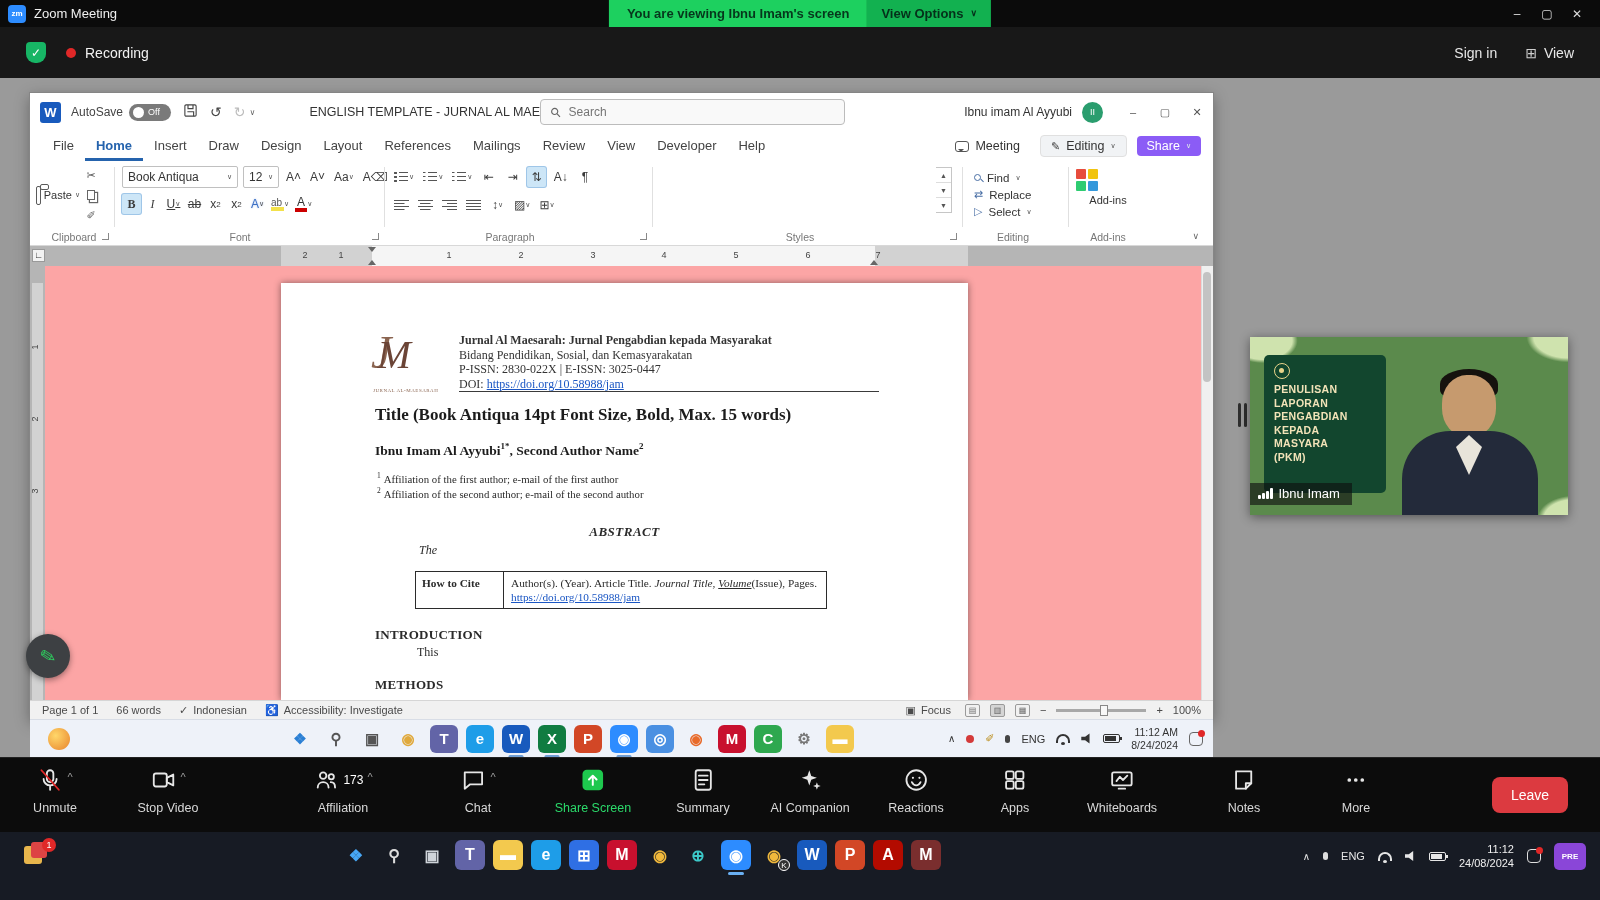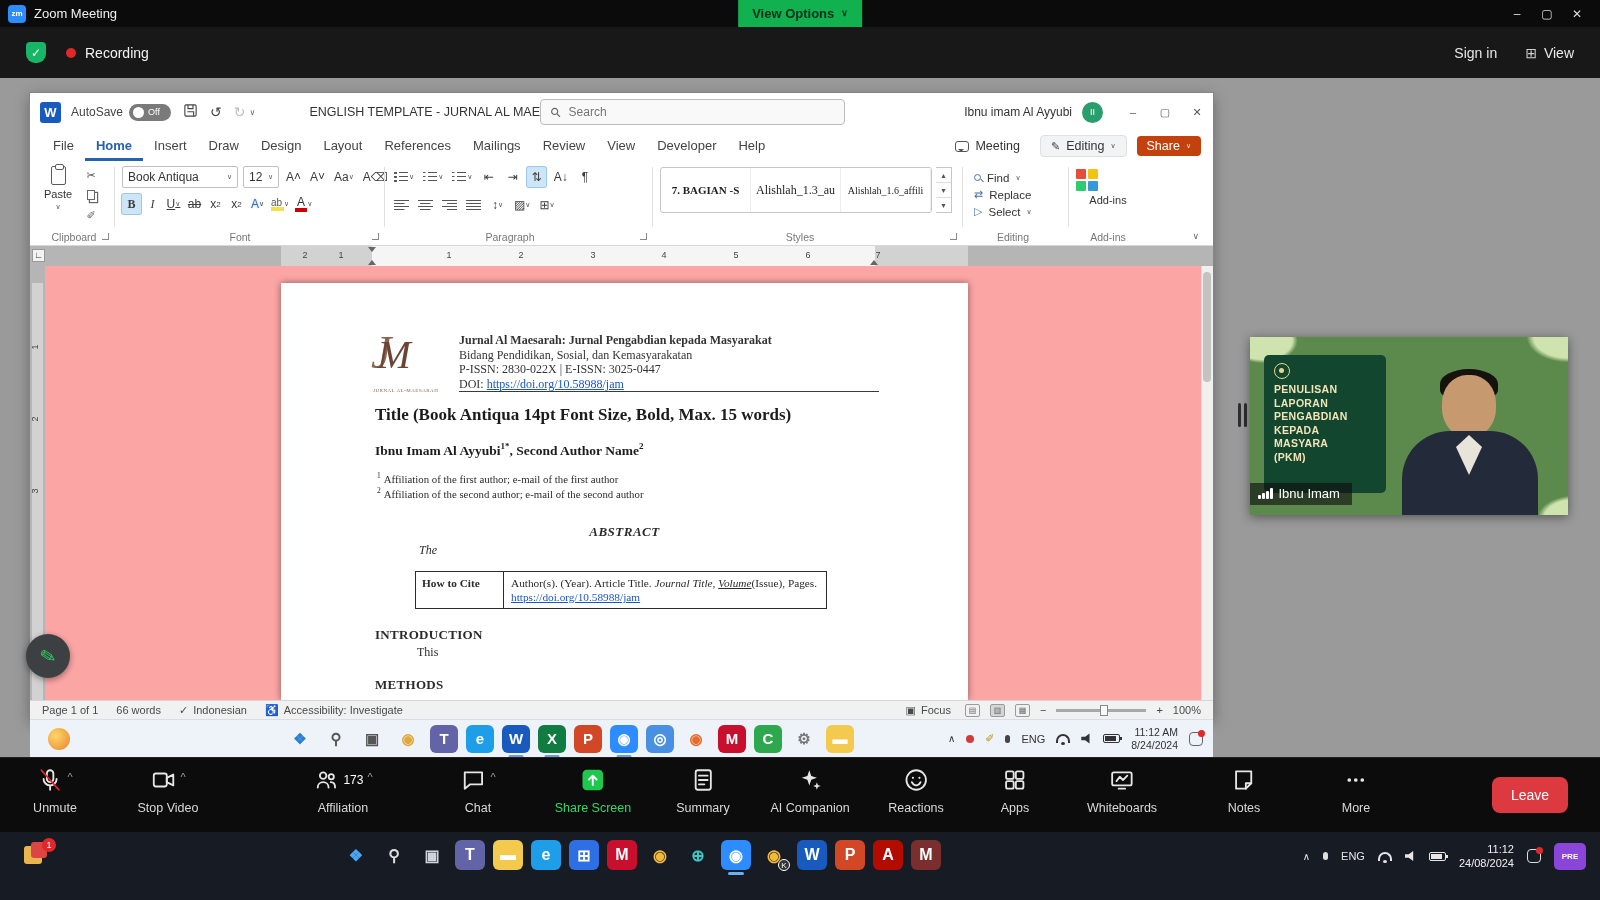--- a/index.html
+++ b/index.html
@@ -50,30 +50,30 @@
 .wt-user{font-size:12px;color:#333;margin-right:10px}
 .wt-avatar{width:21px;height:21px;border-radius:50%;background:#2a9d6e;color:#fff;font-size:9px;display:flex;align-items:center;justify-content:center;margin-right:14px}
 
 
 .wtabs{height:30px;display:flex;align-items:center;padding-left:12px;background:#fff;position:relative}
 .tab{font-size:13px;color:#444;padding:0 11px;line-height:30px;cursor:pointer;white-space:nowrap}
 .tab.active{color:#2563ad;font-weight:bold;box-shadow:inset 0 -3px 0 #2563ad}
 .wtabs-right{position:absolute;right:12px;top:0;height:30px;display:flex;align-items:center;gap:10px}
 .pill{display:flex;align-items:center;gap:6px;font-size:12.5px;color:#333;padding:3px 10px;border-radius:4px;cursor:pointer}
 .pill.gray{background:#f1f3f5;border:1px solid #e0e0e0}
-.pill.green{background:#c2410c;color:#fff}
+.pill.green{background:#8b5cf6;color:#fff}
 .bubble-ic{width:14px;height:11px;border:1.4px solid #555;border-radius:3px;position:relative}
 .bubble-ic::after{content:"";position:absolute;left:2px;bottom:-4px;border:3px solid transparent;border-top-color:#555}
 .pen-ic{font-size:11px;color:#444}
 
 
 .ribbon{position:relative;height:85px;background:#fff;border-bottom:1px solid #d8d8d8}
 .rb-sep{position:absolute;top:6px;bottom:18px;width:1px;background:#e0e0e0}
 .rb-group{position:absolute;top:0;height:100%}
-.paste-btn{position:absolute;left:6px;top:5px;width:44px;height:58px;display:flex;flex-direction:column;align-items:center;gap:3px;border-radius:3px;cursor:pointer}
+.paste-btn{position:absolute;left:6px;top:5px;width:44px;height:58px;display:flex;flex-direction:row;align-items:center;justify-content:center;gap:3px;border-radius:3px;cursor:pointer}
 .rb-lab{font-size:11px;color:#333}
 .caret-xs{font-size:7px;color:#555}
 .ic-clip{width:15px;height:19px;border:1.3px solid #5a5a5a;border-radius:2px;position:relative;background:#fdfdfd}
 .ic-clip::before{content:"";position:absolute;top:-3px;left:3px;width:7px;height:4px;border:1.3px solid #5a5a5a;border-radius:2px;background:#fff}
 .clip-minis{position:absolute;left:52px;top:6px;display:flex;flex-direction:column;gap:4px}
 .mini{width:18px;height:16px;display:flex;align-items:center;justify-content:center;font-size:11px;color:#555;border-radius:2px;cursor:pointer}
 .ic-copy{width:8px;height:10px;border:1.2px solid #666;background:#fff;box-shadow:2.5px 2.5px 0 -0.5px #fff,2.5px 2.5px 0 0.7px #666}
 .f-row1{position:absolute;left:92px;top:5px;display:flex;align-items:center;gap:5px}
 .f-row2{position:absolute;left:92px;top:33px;display:flex;align-items:center;gap:2px}
 .combo{height:22px;border:1px solid #c0c0c0;border-radius:2px;background:#fff;font-size:12px;color:#333;display:flex;align-items:center;padding:0 5px;justify-content:space-between;cursor:pointer}
@@ -249,20 +249,21 @@
 <body>
 
 <div id="root">
 
   <header id="zoom-titlebar">
     <div class="flex" style="gap:0">
       <span class="zm-logo">zm</span>
       <span class="zt-title">Zoom Meeting</span>
     </div>
     <div class="share-banner">
+      <span class="sb-text">You are viewing Ibnu Imam's screen</span>
       <span class="sb-options">
         <span>View Options</span>
         <span class="sb-caret">∨</span>
       </span>
     </div>
     <div class="zt-controls">
       <span class="wc">–</span>
       <span class="wc">▢</span>
       <span class="wc">✕</span>
     </div>
@@ -426,25 +427,20 @@
             </span>
           <span class="rbtn">
               <span class="al al-j"></span>
             </span>
           <span class="rbtn">↕<span class="caret-xs">∨</span></span>
           <span class="rbtn">▨<span class="caret-xs">∨</span></span>
           <span class="rbtn">⊞<span class="caret-xs">∨</span></span>
         </div>
         <div class="rb-sep" style="left:622px"></div>
 
-        <div class="styles-box">
-          <span class="style-item s1">7. BAGIAN -S</span>
-          <span class="style-item s2">Alishlah_1.3_au</span>
-          <span class="style-item s3">Alishlah_1.6_affili</span>
-        </div>
         <div class="styles-arrows">
           <span class="sa">▲</span>
           <span class="sa bar">▼</span>
           <span class="sa bar">▼</span>
         </div>
         <div class="rb-sep" style="left:932px"></div>
 
         <div class="rb-group" style="left:944px;top:8px;width:86px">
           <div class="ed-row">
             <span class="mini-mag"></span>

